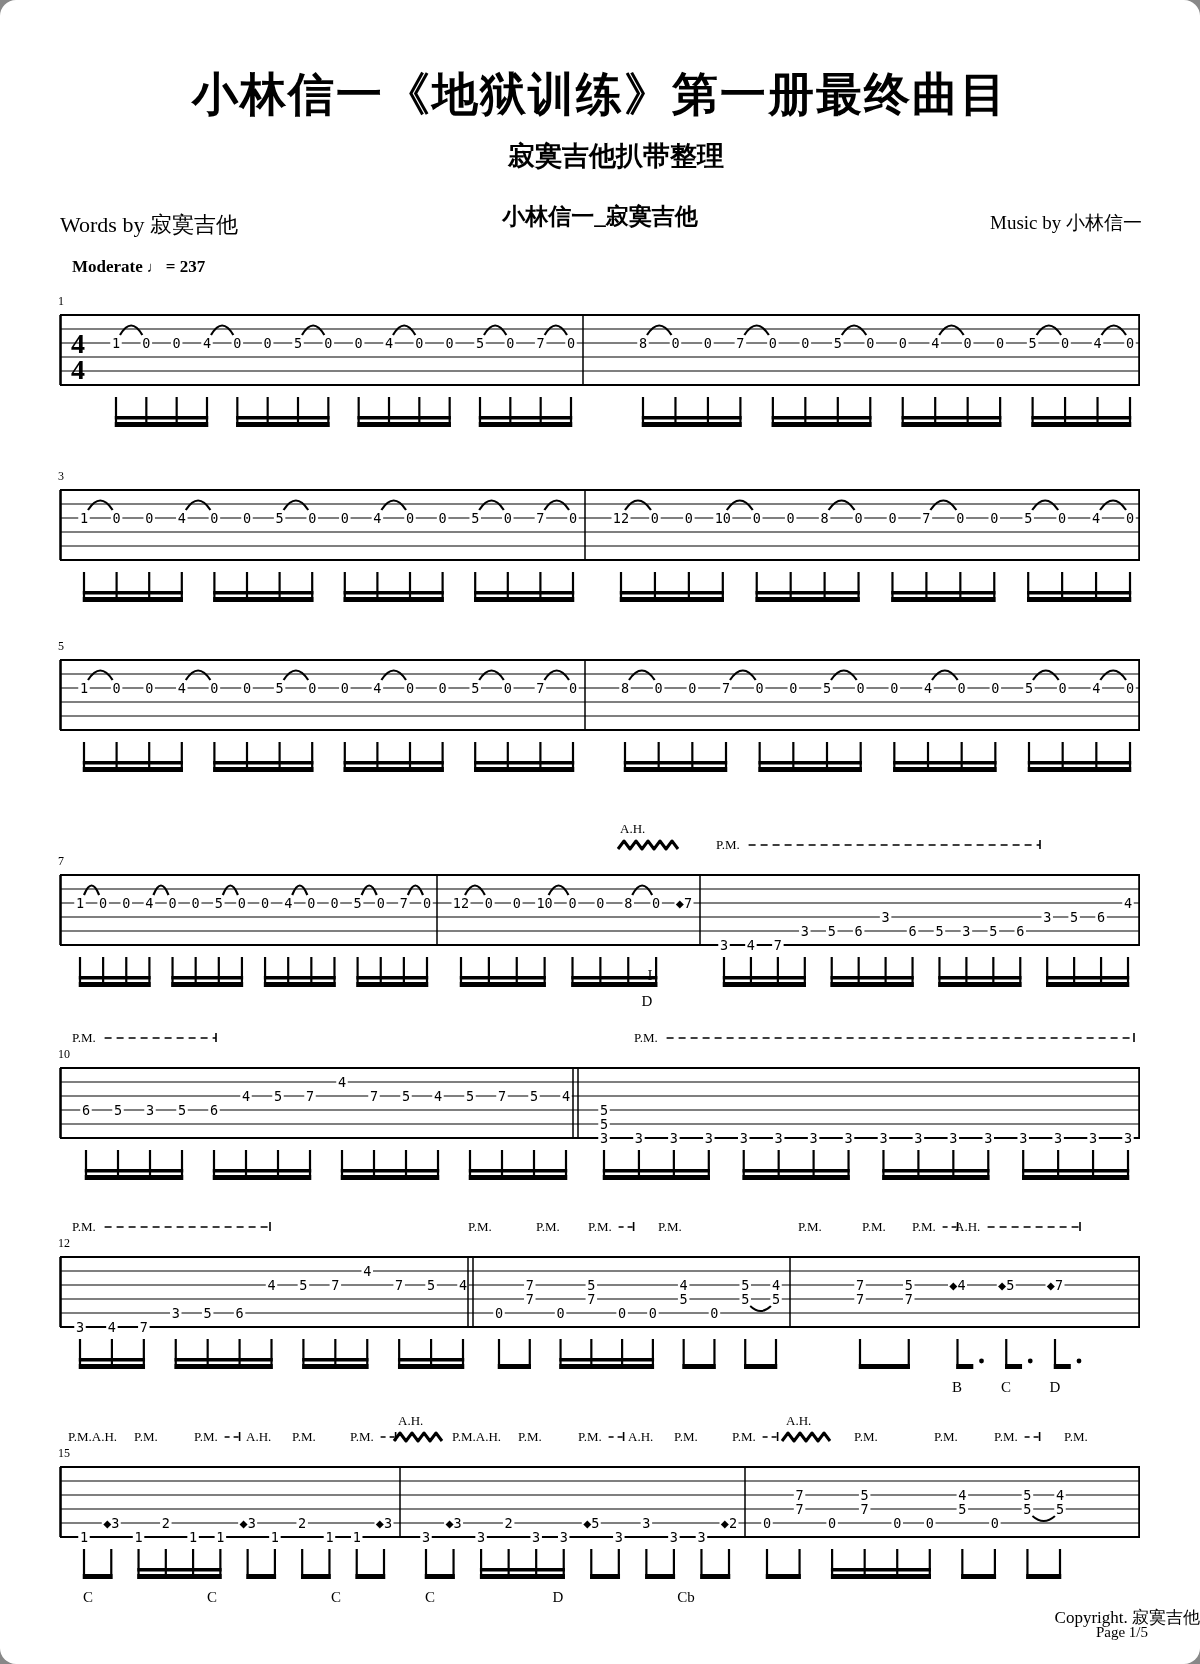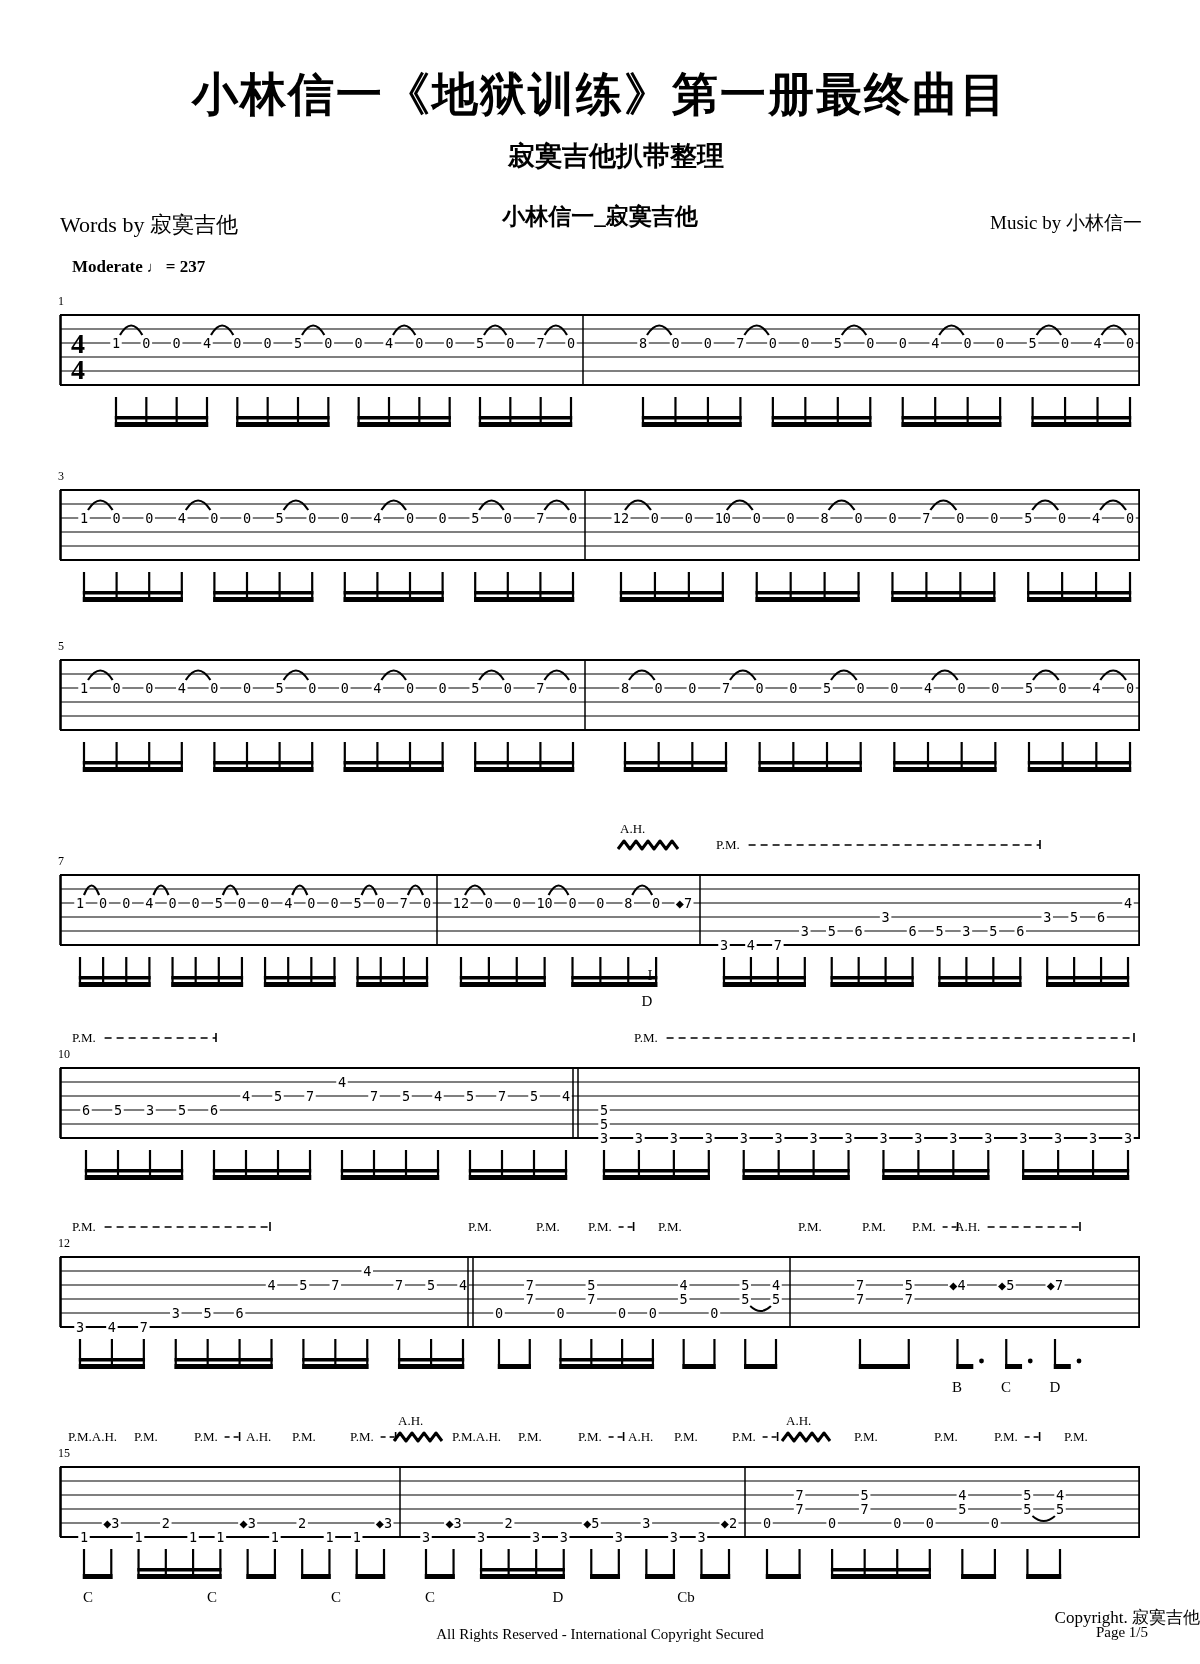--- a/index.html
+++ b/index.html
@@ -1,17 +1,17 @@
 <!DOCTYPE html>
 <html><head>
 <meta charset="utf-8">
 <style>
   html,body{margin:0;padding:0;background:#888;}
   .page{position:relative;width:1200px;height:1664px;background:#fff;margin:0 auto;
-        font-family:"Liberation Serif","DejaVu Serif",serif;color:#000;overflow:hidden;}
+        font-family:"Liberation Serif","DejaVu Serif",serif;color:#000;overflow:hidden;border-radius:16px;}
   .title{position:absolute;top:64px;left:0;width:100%;text-align:center;
          font-size:46px;font-weight:bold;letter-spacing:2px;font-family:"DejaVu Serif","Liberation Serif",serif;}
   .sub1{position:absolute;top:138px;left:0;width:100%;text-align:center;font-size:27px;font-weight:bold;padding-left:16px;}
   .sub2{position:absolute;top:168px;left:0;width:100%;text-align:center;font-size:23px;font-weight:bold;margin-top:33px;}
   .wordsby{position:absolute;top:210px;left:60px;font-size:22px;}
   .musicby{position:absolute;top:210px;right:58px;font-size:19px;}
   .tempo{position:absolute;top:257px;left:72px;font-size:17px;font-weight:bold;}
   .tempo .note{font-size:15px;padding:0 4px;}
   .copy1{position:absolute;top:1606px;left:0;width:100%;text-align:right;font-size:17px;}
   .copy2{position:absolute;top:1626px;left:0;width:100%;text-align:center;font-size:15px;}
@@ -1082,15 +1082,14 @@
         <text x="88" y="1602" font-size="15" font-family="&quot;Liberation Serif&quot;,&quot;DejaVu Serif&quot;,serif" text-anchor="middle">C</text>
         <text x="212" y="1602" font-size="15" font-family="&quot;Liberation Serif&quot;,&quot;DejaVu Serif&quot;,serif" text-anchor="middle">C</text>
         <text x="336" y="1602" font-size="15" font-family="&quot;Liberation Serif&quot;,&quot;DejaVu Serif&quot;,serif" text-anchor="middle">C</text>
         <text x="430" y="1602" font-size="15" font-family="&quot;Liberation Serif&quot;,&quot;DejaVu Serif&quot;,serif" text-anchor="middle">C</text>
         <text x="558" y="1602" font-size="15" font-family="&quot;Liberation Serif&quot;,&quot;DejaVu Serif&quot;,serif" text-anchor="middle">D</text>
         <text x="686" y="1602" font-size="15" font-family="&quot;Liberation Serif&quot;,&quot;DejaVu Serif&quot;,serif" text-anchor="middle">Cb</text>
       </g>
     </svg>
 
   <div class="copy1">Copyright. 寂寞吉他</div>
-  <div class="copy2">All Rights Reserved - International Copyright Secured</div>
   <div class="pageno">Page 1/5</div>
 </div>
 
 </body></html>

